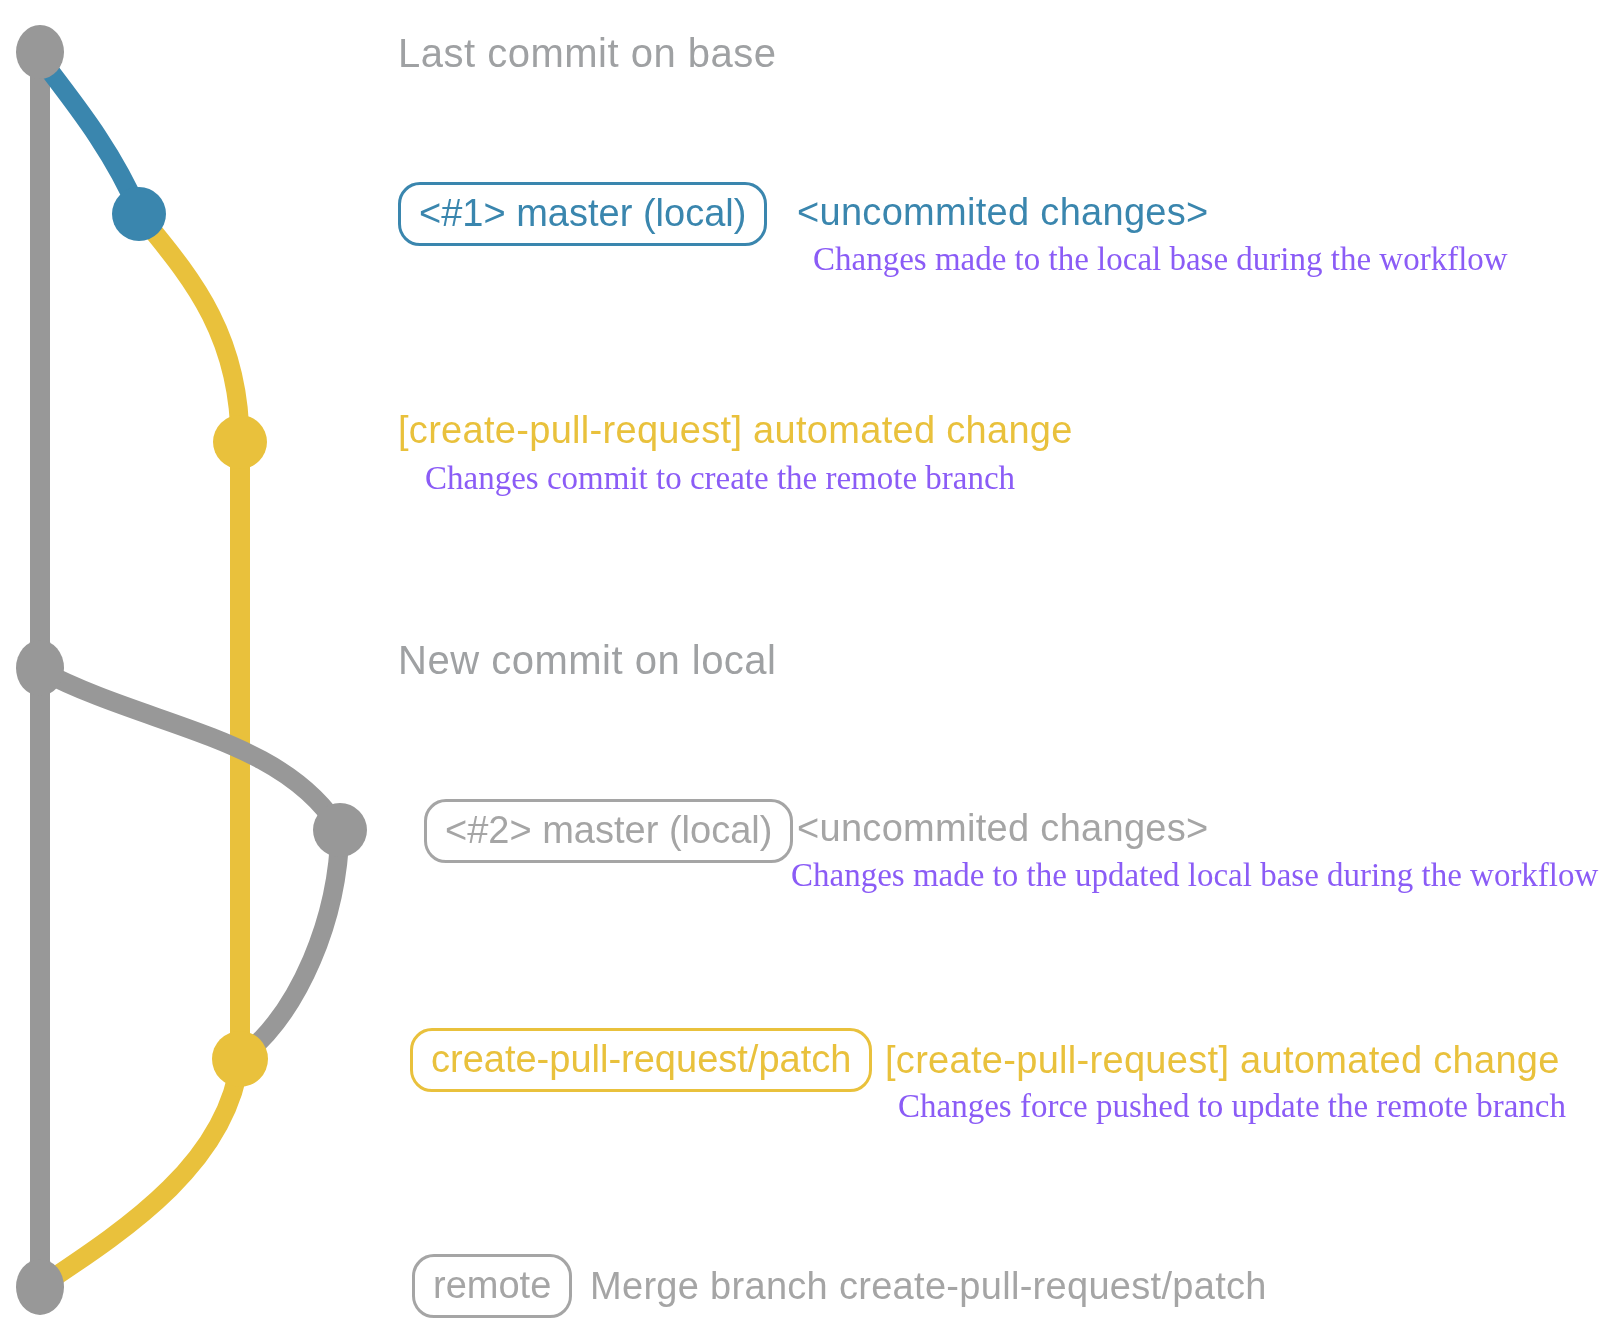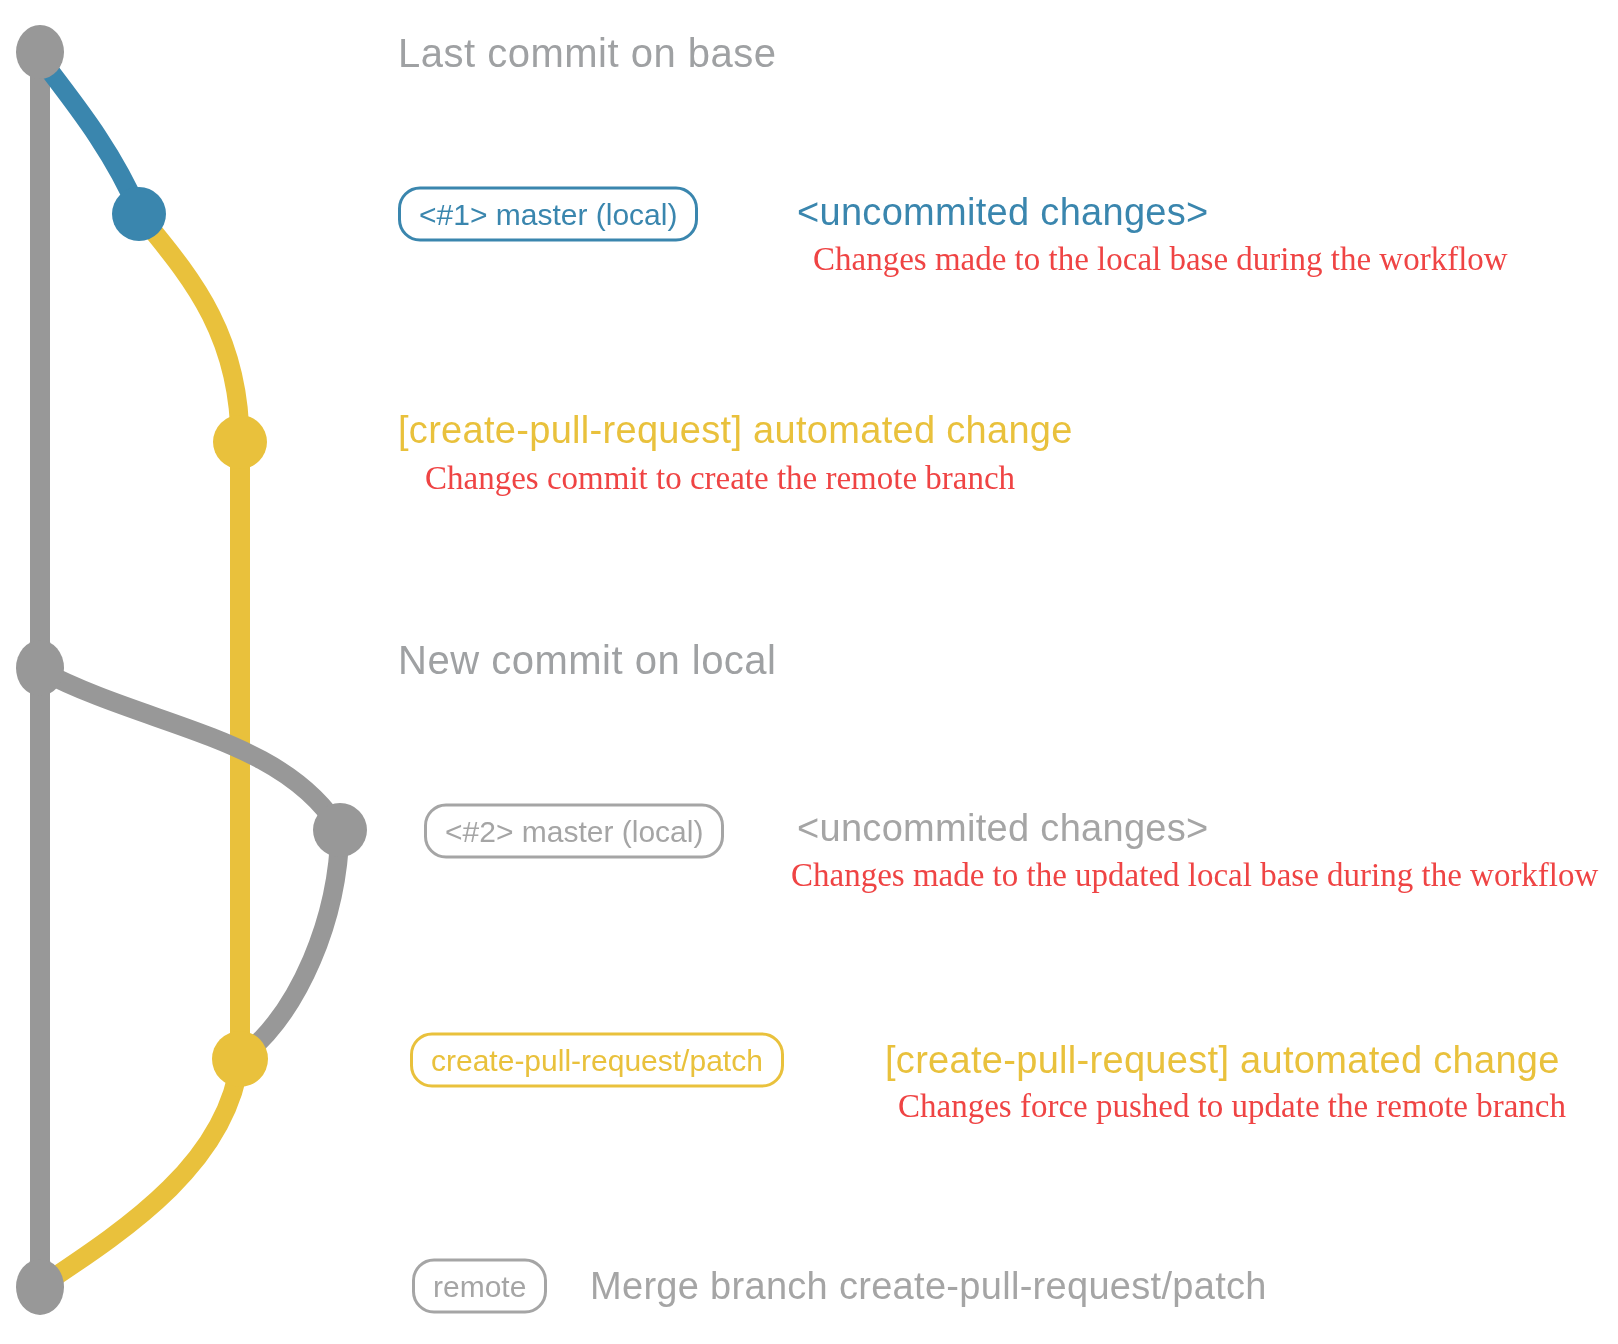--- a/index.html
+++ b/index.html
@@ -13,37 +13,37 @@
 
   .abs { position: absolute; transform: translateY(-50%); white-space: nowrap; }
 
   .note { font-size: 40px; color: #9fa1a3; letter-spacing: 0.5px; }
 
   .badge {
     display: inline-block;
     border: 3px solid;
     border-radius: 22px;
     padding: 8px 18px;
-    font-size: 30px;
+    font-size: 38px;
     line-height: 1.1;
     background: transparent;
   }
   .badge.blue   { color: #3a86ae; border-color: #3a86ae; }
   .badge.gray   { color: #a5a5a5; border-color: #a5a5a5; }
   .badge.yellow { color: #e9c13c; border-color: #e9c13c; }
 
   .title { font-size: 38px; letter-spacing: 0.3px; }
   .title.blue   { color: #3a86ae; }
   .title.gray   { color: #a5a5a5; }
   .title.yellow { color: #e9c13c; }
 
   .desc {
     font-family: "Liberation Serif", serif;
     font-size: 33px;
-    color: #ef4444;
+    color: #8b5cf6;
   }
 </style>
 </head>
 <body>
 
 <div id="stage">
 
   <svg class="graph" width="440" height="1344" viewBox="0 0 440 1344">
 
     <path d="M40 52 L40 1287" fill="none" stroke-width="20" stroke="#989898"></path>

